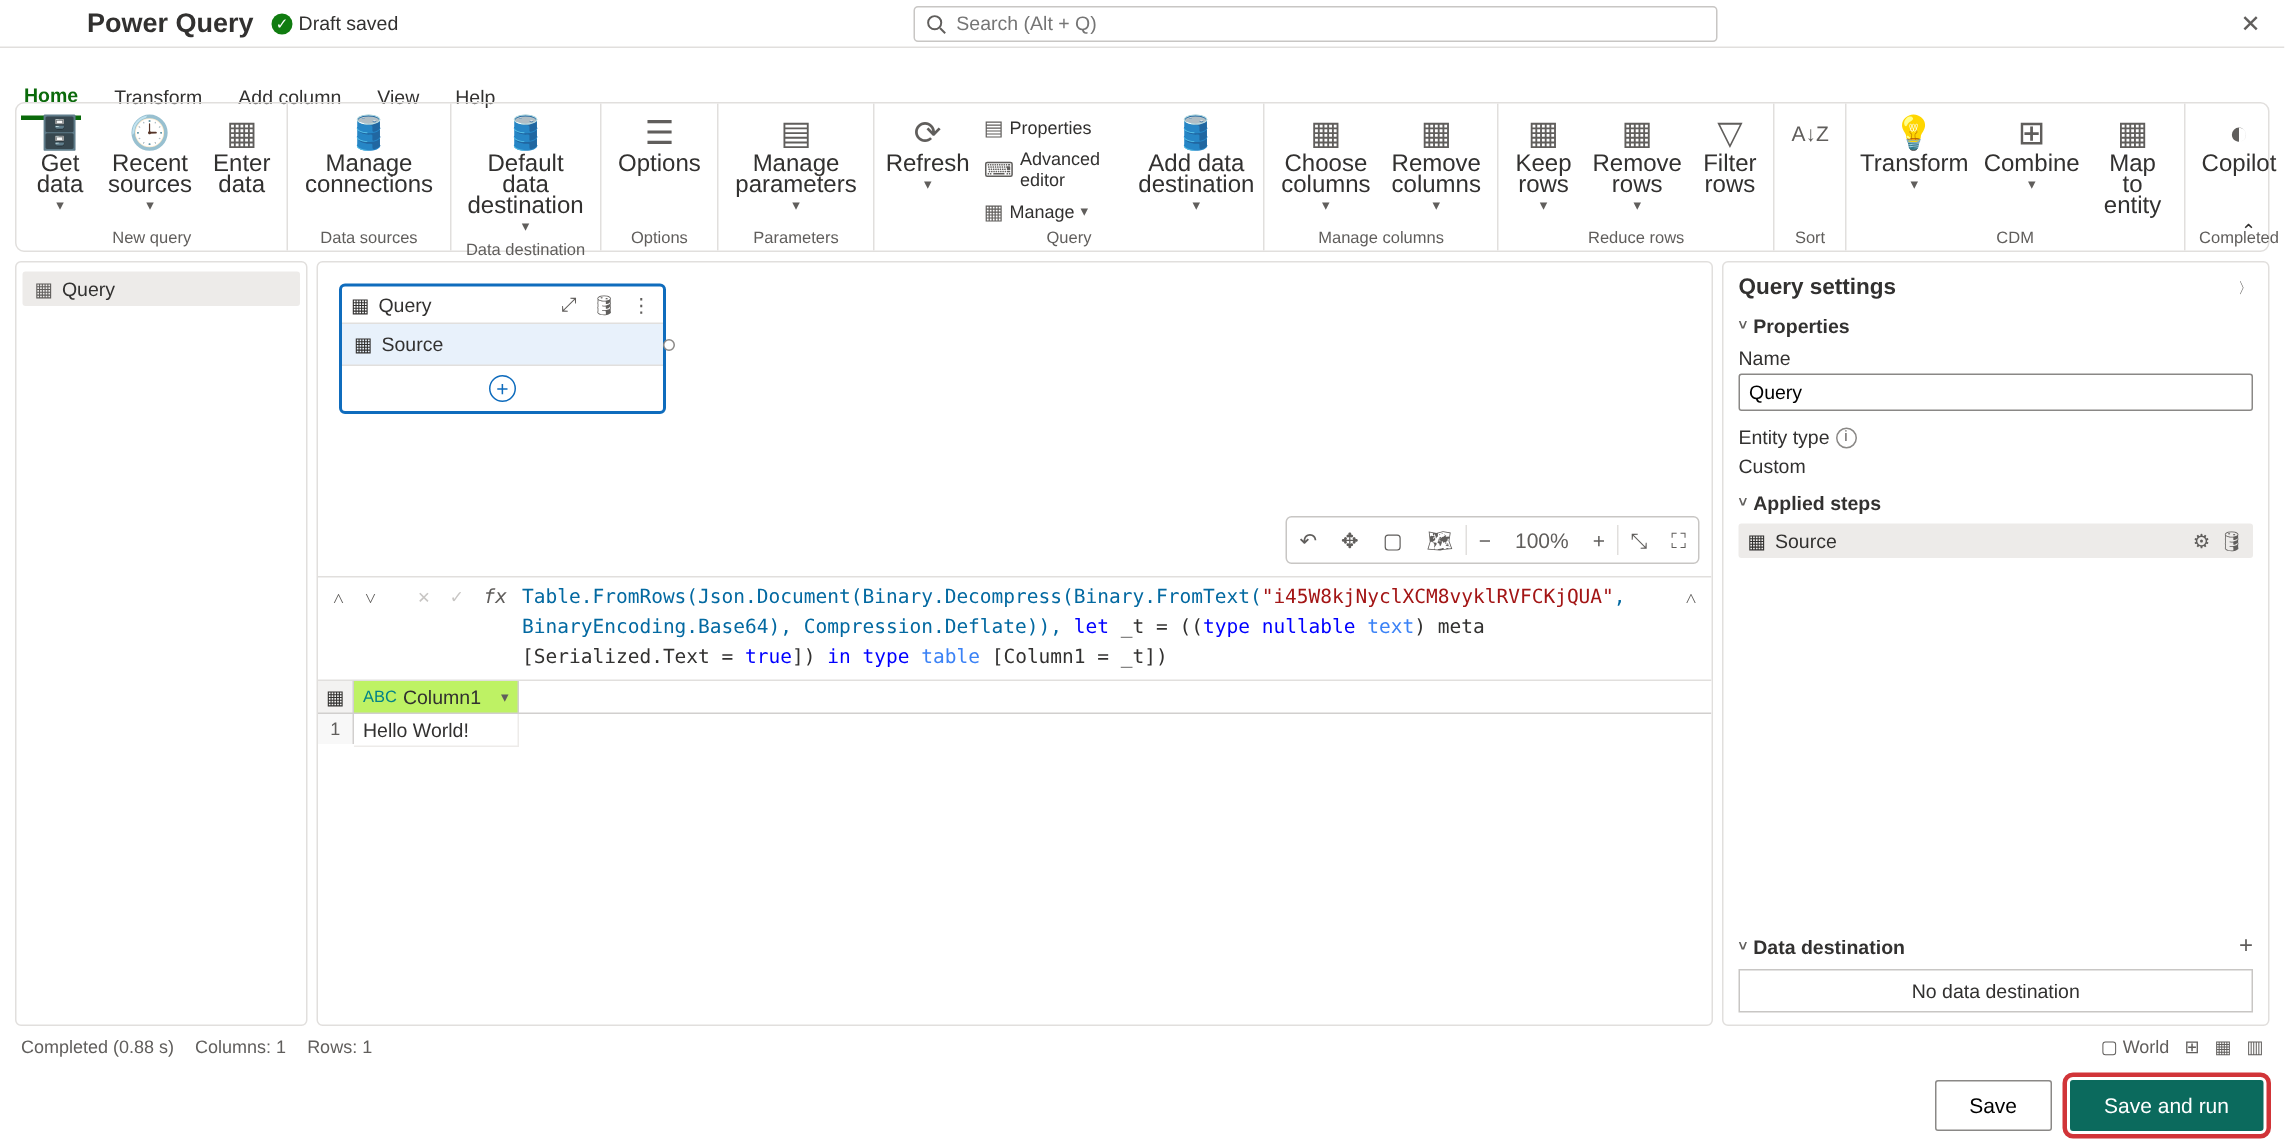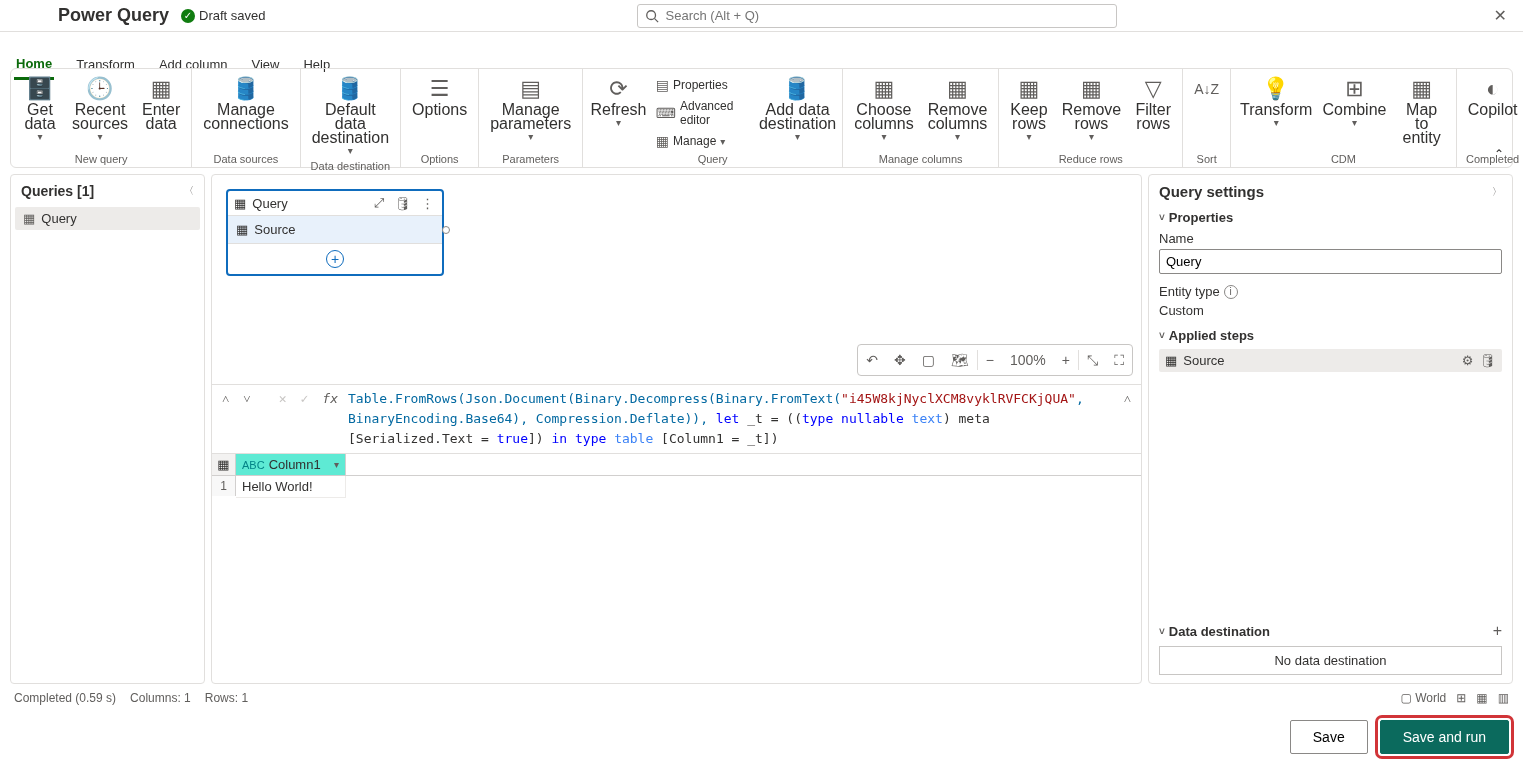--- a/index.html
+++ b/index.html
@@ -3,21 +3,21 @@
 <meta charset="utf-8">
 <style>
 * { box-sizing: border-box; margin: 0; padding: 0; }
 body { font-family: "Segoe UI", Arial, sans-serif; font-size: 13px; color: #323130; background: #fff; width: 1523px; height: 761px; overflow: hidden; }
 
 
 .title-bar { display: flex; align-items: center; height: 32px; padding: 0 10px; border-bottom: 1px solid #e1dfdd; }
 .title-bar .app-title { font-weight: 600; font-size: 18px; margin-right: 12px; margin-left: 48px; }
 .title-bar .status { display: flex; align-items: center; gap: 4px; color: #323130; }
 .title-bar .status-icon { width: 14px; height: 14px; border-radius: 50%; background: #107c10; display: inline-flex; align-items: center; justify-content: center; color: #fff; font-size: 10px; }
-.title-bar .search { margin-left: auto; margin-right: auto; width: 480px; position: relative; border-radius: 11px; }
+.title-bar .search { margin-left: auto; margin-right: auto; width: 536px; position: relative; border-radius: 11px; }
 .title-bar .search input { width: 100%; height: 24px; border: 1px solid #c8c6c4; border-radius: 3px; padding: 0 8px 0 28px; font-size: 13px; }
 .title-bar .search-icon { position: absolute; left: 8px; top: 50%; transform: translateY(-50%); color: #605e5c; }
 .title-bar .close-btn { cursor: pointer; font-size: 16px; color: #605e5c; padding: 4px 6px; }
 
 
 .tabs { display: flex; align-items: center; height: 36px; padding: 0 14px; gap: 20px; border-bottom: 1px solid #fff; }
 .tab { padding: 6px 2px; cursor: pointer; color: #323130; margin-top: 30px; }
 .tab.active { color: #0b6a0b; border-bottom: 3px solid #0b6a0b; font-weight: 600; }
 
 
@@ -67,21 +67,21 @@
 .tok-fn { color: #0369a1; }
 .tok-str { color: #a31515; }
 .tok-kw { color: #0000ff; }
 .tok-type { color: #3b82f6; }
 .formula-chev { color: #605e5c; cursor: pointer; padding: 2px 4px; }
 
 
 .data-grid { flex: 1; display: flex; }
 .grid-corner { width: 24px; height: 22px; border-right: 1px solid #d1cfce; border-bottom: 1px solid #d1cfce; background: #f3f2f1; display:flex; align-items:center; justify-content:center;}
 .grid-rowhdr { width: 24px; border-right: 1px solid #d1cfce; text-align: center; background:#f8f8f8; font-size:12px; color:#605e5c; padding:3px 0;}
-.grid-colhdr { display: flex; align-items: center; gap: 4px; padding: 2px 6px; background: #5eead4; border-bottom: 1px solid #d1cfce; border-right: 1px solid #d1cfce; height:22px; }
+.grid-colhdr { display: flex; align-items: center; gap: 4px; padding: 2px 6px; background: #bef264; border-bottom: 1px solid #d1cfce; border-right: 1px solid #d1cfce; height:22px; }
 .grid-cell { padding: 3px 6px; border-right: 1px solid #edebe9; border-bottom: 1px solid #edebe9; font-size: 13px; }
 .grid-left { display:flex; flex-direction:column; }
 .grid-main { display:flex; flex-direction:column; width: 110px;}
 .grid-rest { flex:1; background:#fff; border-bottom: 1px solid #d1cfce;}
 
 
 .settings-pane { width: 365px; border: 1px solid #e1dfdd; border-radius: 4px; padding: 8px 10px; display: flex; flex-direction: column; }
 .settings-hdr { display: flex; align-items: center; justify-content: space-between; }
 .settings-hdr h3 { font-size: 15px; font-weight: 600; }
 .section-hdr { display: flex; align-items: center; gap: 4px; font-weight: 600; margin: 10px 0 6px; cursor: pointer; }
@@ -324,24 +324,20 @@
         </div>
     </div>
     <div class="ribbon-group-label">Share</div>
   </div>
   <span class="ribbon-collapse">⌃</span>
 </div>
 
 <div class="main">
 
   <div class="queries-pane">
-    <div class="queries-hdr">
-      <h3>Queries [1]</h3>
-      <span class="chev">〈</span>
-    </div>
     <div class="q-item">
       <span class="qicon">▦</span>
       <span>Query</span>
     </div>
   </div>
 
   <div class="center-pane">
     <div class="diagram-area">
       <div class="query-card">
         <div class="query-card-hdr">
@@ -442,21 +438,21 @@
           <span class="chev">˅</span>
           <span>Data destination</span>
         </div>
       <span style="cursor:pointer;font-size:16px;color:#605e5c">+</span>
     </div>
     <div class="dest-box">No data destination</div>
   </div>
 </div>
 
 <div class="status-bar">
-  <span>Completed (0.59 s)</span>
+  <span>Completed (0.88 s)</span>
   <span>Columns: 1</span>
   <span>Rows: 1</span>
   <div class="status-right">
     <span>▢ <span>World</span></span>
     <span>⊞</span>
     <span>▦</span>
     <span>▥</span>
   </div>
 </div>
 

